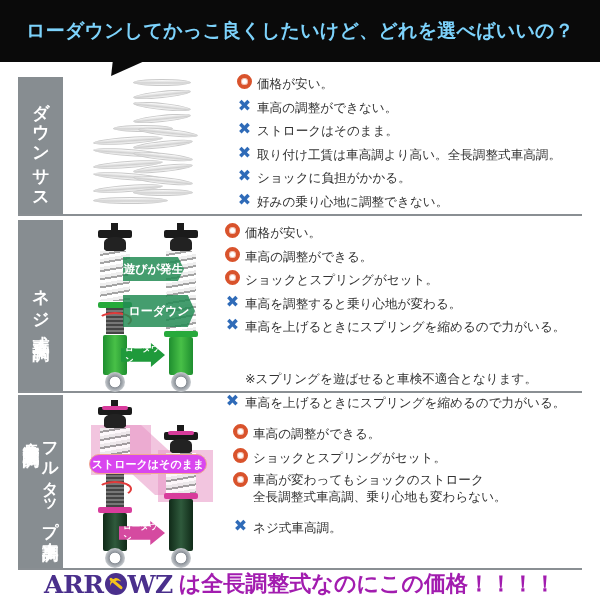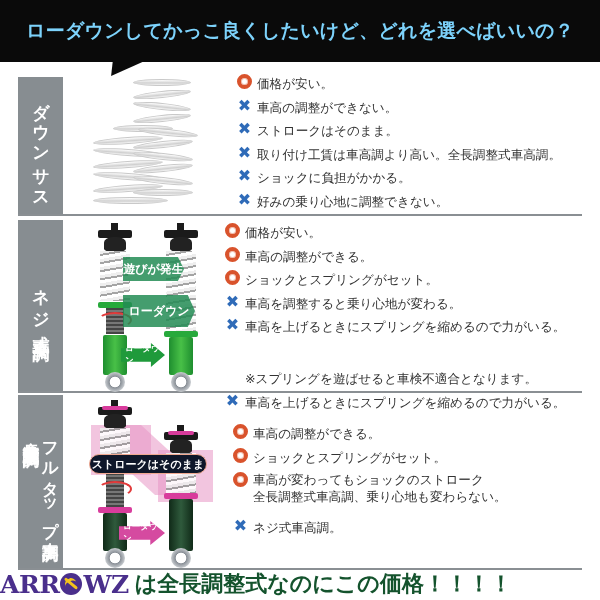--- a/index.html
+++ b/index.html
@@ -76,29 +76,29 @@
   .collar { position: absolute; left: 2px; width: 34px; height: 6px; border-radius: 2px; }
   .collar-green { background: #27a93b; }
   .collar-pink { background: #d83c9c; }
   .threaded { position: absolute; left: 10px; width: 18px; background: repeating-linear-gradient(#444 0 2px, #777 2px 4px); }
 
   .banner { position: absolute; color: #fff; font-weight: bold; font-size: 12px; display: flex; align-items: center; justify-content: center; }
   .banner-green { background: rgba(35,140,85,0.85); clip-path: polygon(0 0, 90% 0, 100% 50%, 90% 100%, 0 100%); }
   .arrow-green { background: #1f9a3b; clip-path: polygon(0 22%, 68% 22%, 68% 0, 100% 50%, 68% 100%, 68% 78%, 0 78%); font-size: 8.5px; justify-content: flex-start; padding-left: 4px; }
   .arrow-pink { background: #d54aa0; clip-path: polygon(0 22%, 68% 22%, 68% 0, 100% 50%, 68% 100%, 68% 78%, 0 78%); font-size: 8.5px; justify-content: flex-start; padding-left: 4px; }
   .pink-band { position: absolute; background: rgba(232,150,196,0.55); }
-  .stroke-pill { position: absolute; background: #0f172a; color: #fff; font-weight: bold; font-size: 11px; border-radius: 10px; border: 1.5px solid #f0a890; display: flex; align-items: center; justify-content: center; white-space: nowrap; }
+  .stroke-pill { position: absolute; background: #d946ef; color: #fff; font-weight: bold; font-size: 11px; border-radius: 10px; border: 1.5px solid #f0a890; display: flex; align-items: center; justify-content: center; white-space: nowrap; }
   .red-swirl { position: absolute; border: 2px solid #e23b3b; border-radius: 50%; border-left-color: transparent; border-bottom-color: transparent; }
 
-  .footer { position: absolute; left: 0; top: 568px; width: 600px; height: 32px; display: flex; align-items: center; gap: 6px; }
+  .footer { position: absolute; left: 0; top: 568px; width: 600px; height: 32px; display: flex; align-items: center; justify-content: center; gap: 6px; }
   .brand { font-family: "DejaVu Serif", "Liberation Serif", serif; font-weight: bold; font-size: 25px; color: #4a2f8c; letter-spacing: -0.5px; display: flex; align-items: center; }
   .brand-o { display: inline-block; width: 22px; height: 22px; border-radius: 50%; background: #4a2f8c; position: relative; margin: 0 1px; }
   .brand-o::before { content: ""; position: absolute; left: 3px; top: 9px; width: 16px; height: 3px; background: #f3c31b; transform: rotate(40deg); border-radius: 2px; }
   .brand-o::after { content: ""; position: absolute; left: 5px; top: 5px; width: 12px; height: 10px; border-top: 3px solid #f3c31b; border-radius: 50% 50% 0 0; transform: rotate(-20deg); }
-  .slogan { color: #14532d; font-weight: bold; font-size: 22px; white-space: nowrap; }
+  .slogan { color: #a21caf; font-weight: bold; font-size: 22px; white-space: nowrap; }
 </style>
 </head>
 <body>
 
 <div class="header">
   <div class="header-title">ローダウンしてかっこ良くしたいけど、どれを選べばいいの？</div>
 </div>
 <div class="speech-tail"></div>
 
 <div class="section sec1">

